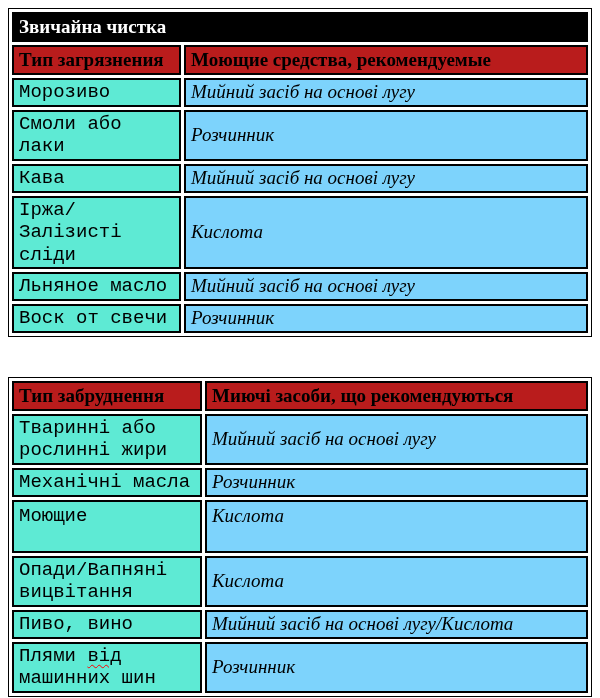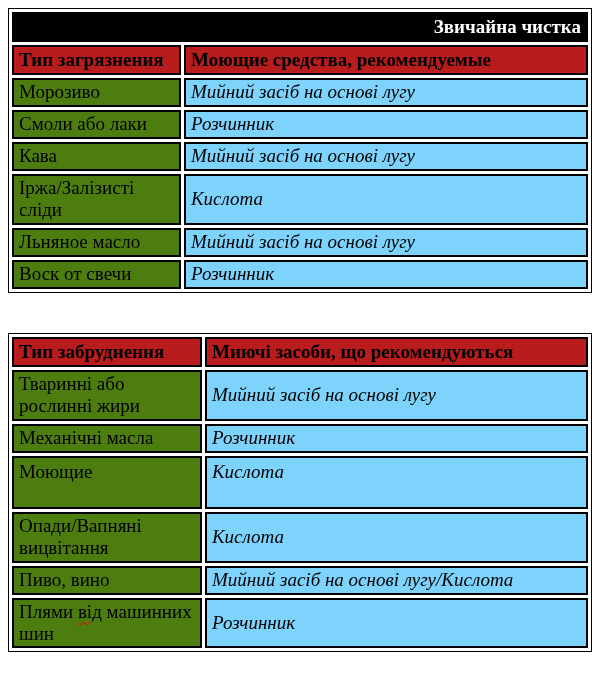--- a/index.html
+++ b/index.html
@@ -33,30 +33,30 @@
     font-size: 19px;
     line-height: 1.18;
     vertical-align: middle;
     overflow: hidden;
     word-wrap: break-word;
   }
   td.title-cell {
     background: #000000;
     color: #ffffff;
     font-weight: bold;
-    text-align: right;
+    text-align: left;
     height: 24px;
     margin-top: 32px;
   }
   td.col-head {
     background: #b91c1c;
     font-weight: bold;
     height: 24px;
   }
-  td.type-cell { background: #4d7c0f; }
+  td.type-cell { background: #5eead4; font-family: Liberation Mono, monospace; }
   td.agent-cell { background: #7dd3fc; font-style: italic; }
 
   col.c1-t1 { width: 169px; }
   col.c1-t2 { width: 190px; }
 
   tr.r-s  td { height: 23px; }
   tr.r-42 td { height: 42px; }
   tr.r-44 td { height: 44px; }
   tr.r-45 td { height: 45px; }
   tr.v-top td { vertical-align: top; padding-top: 3px; }

